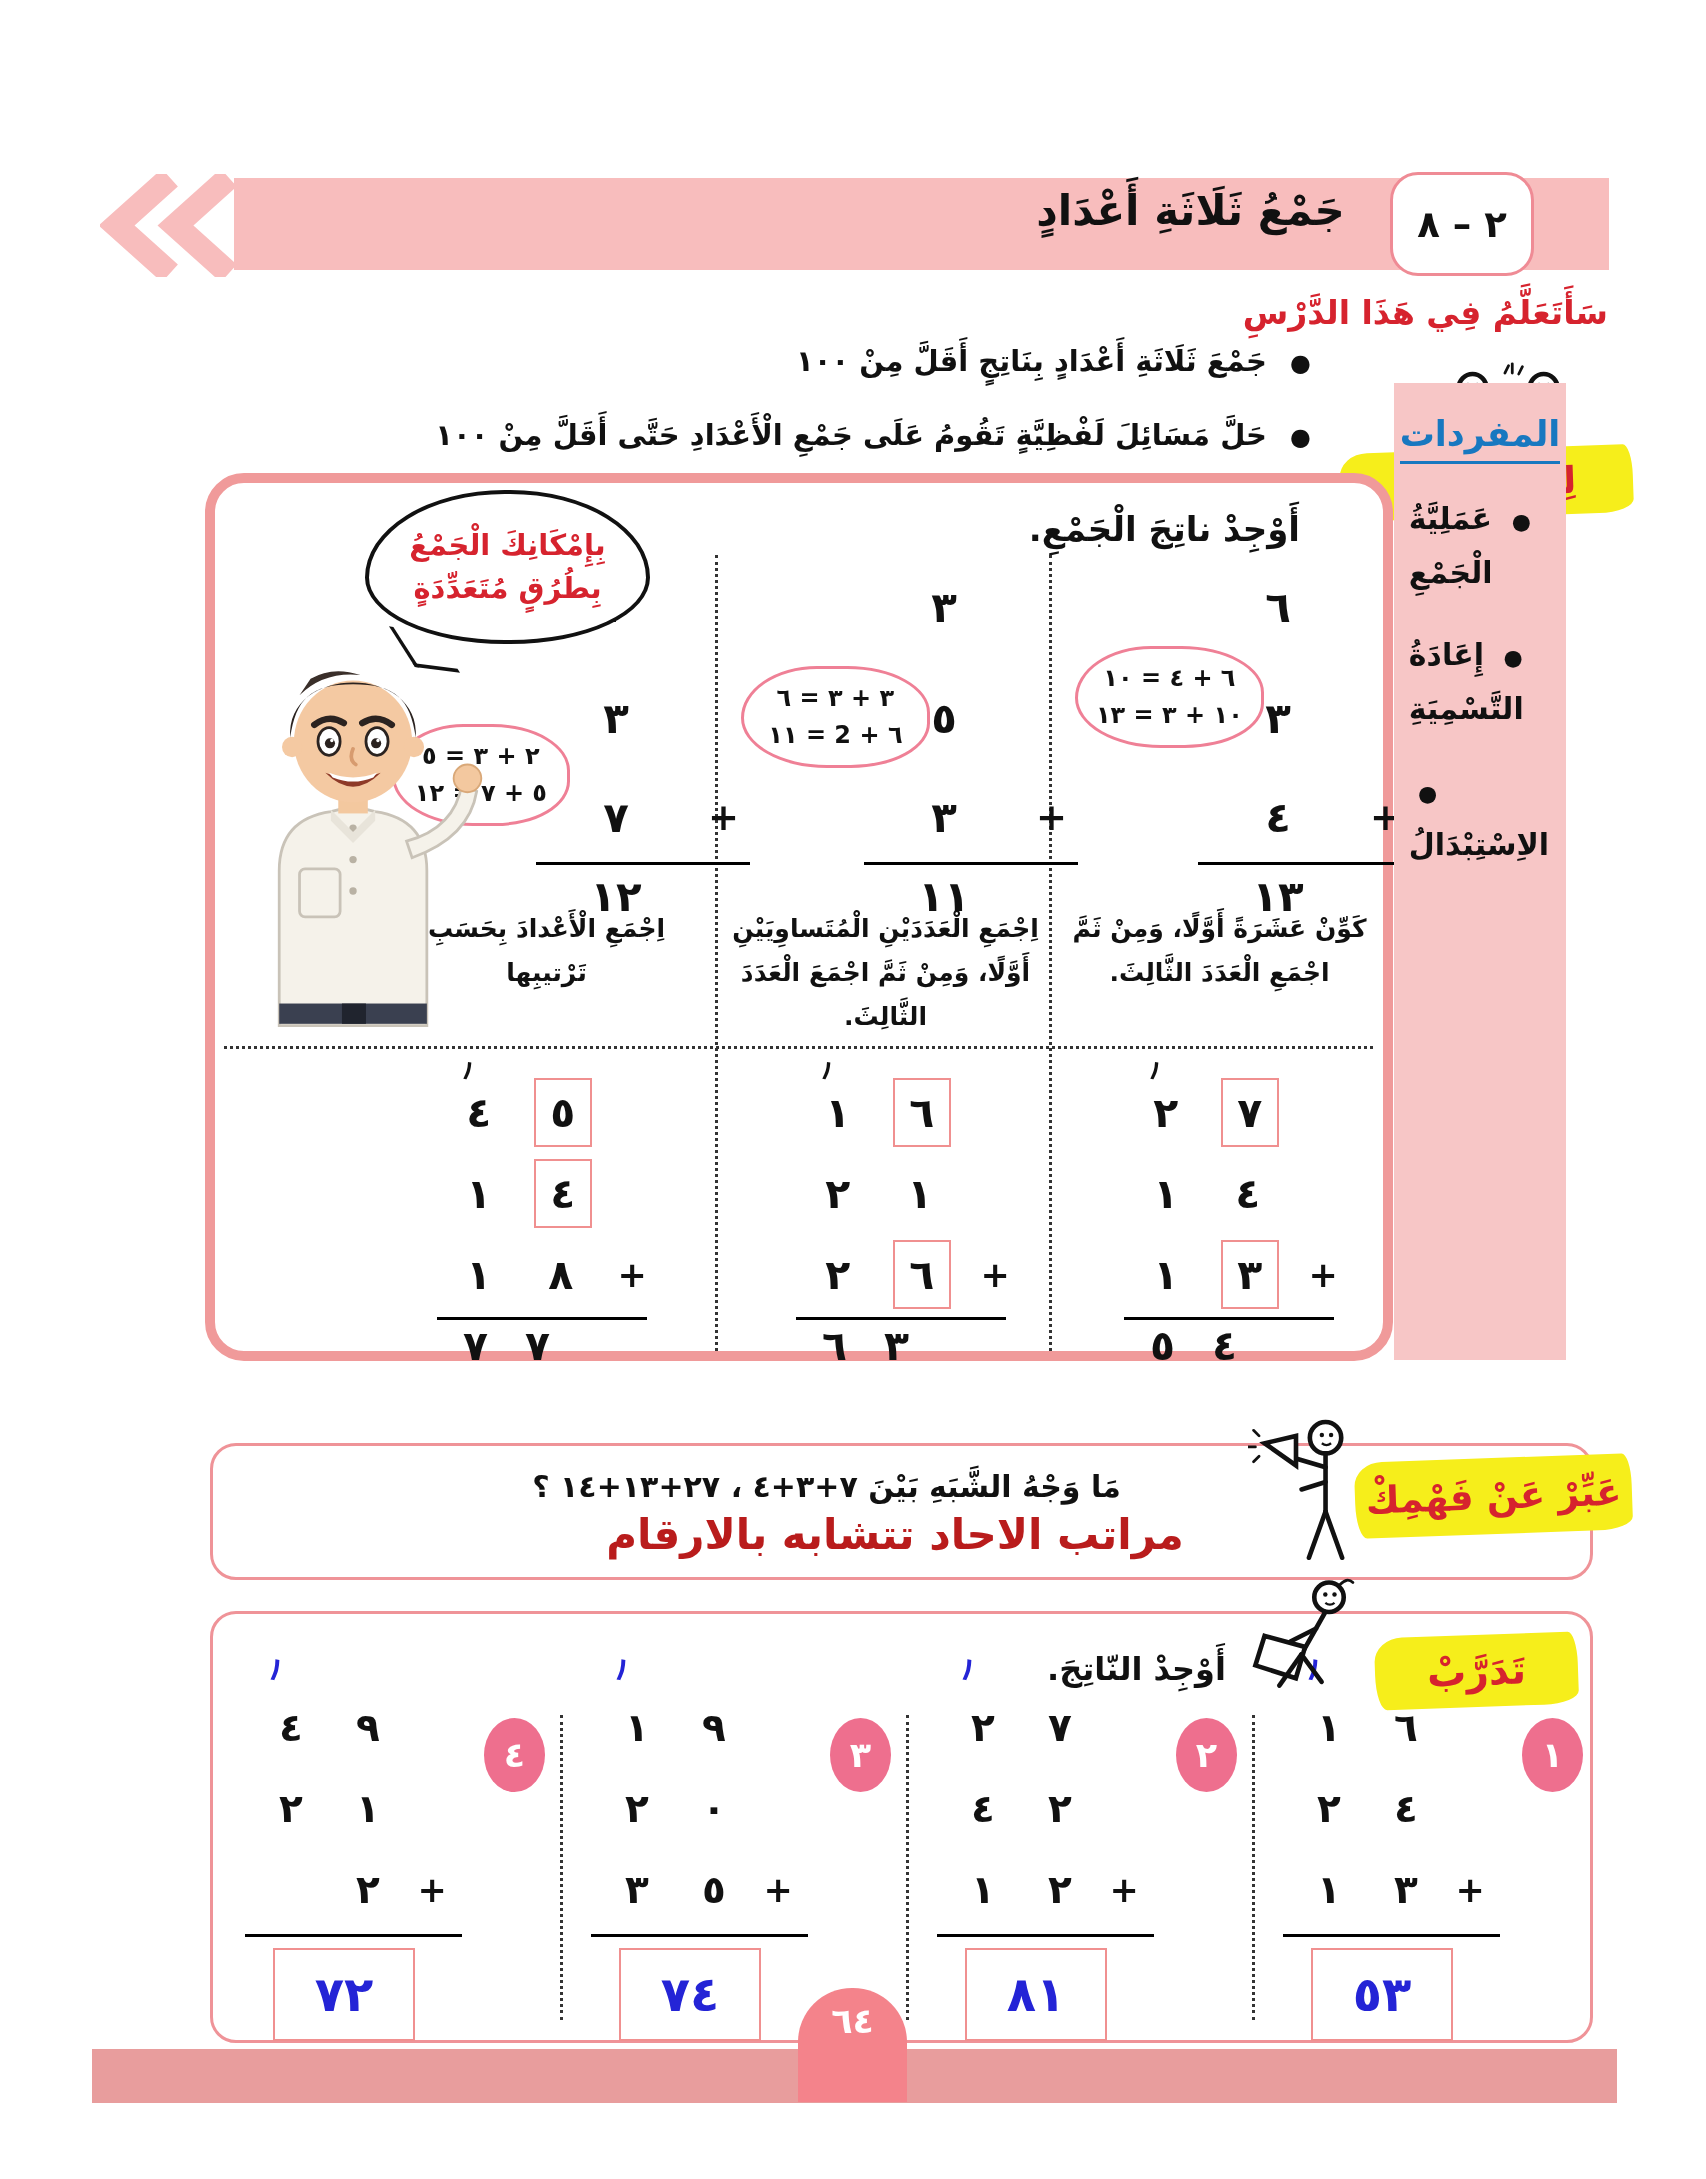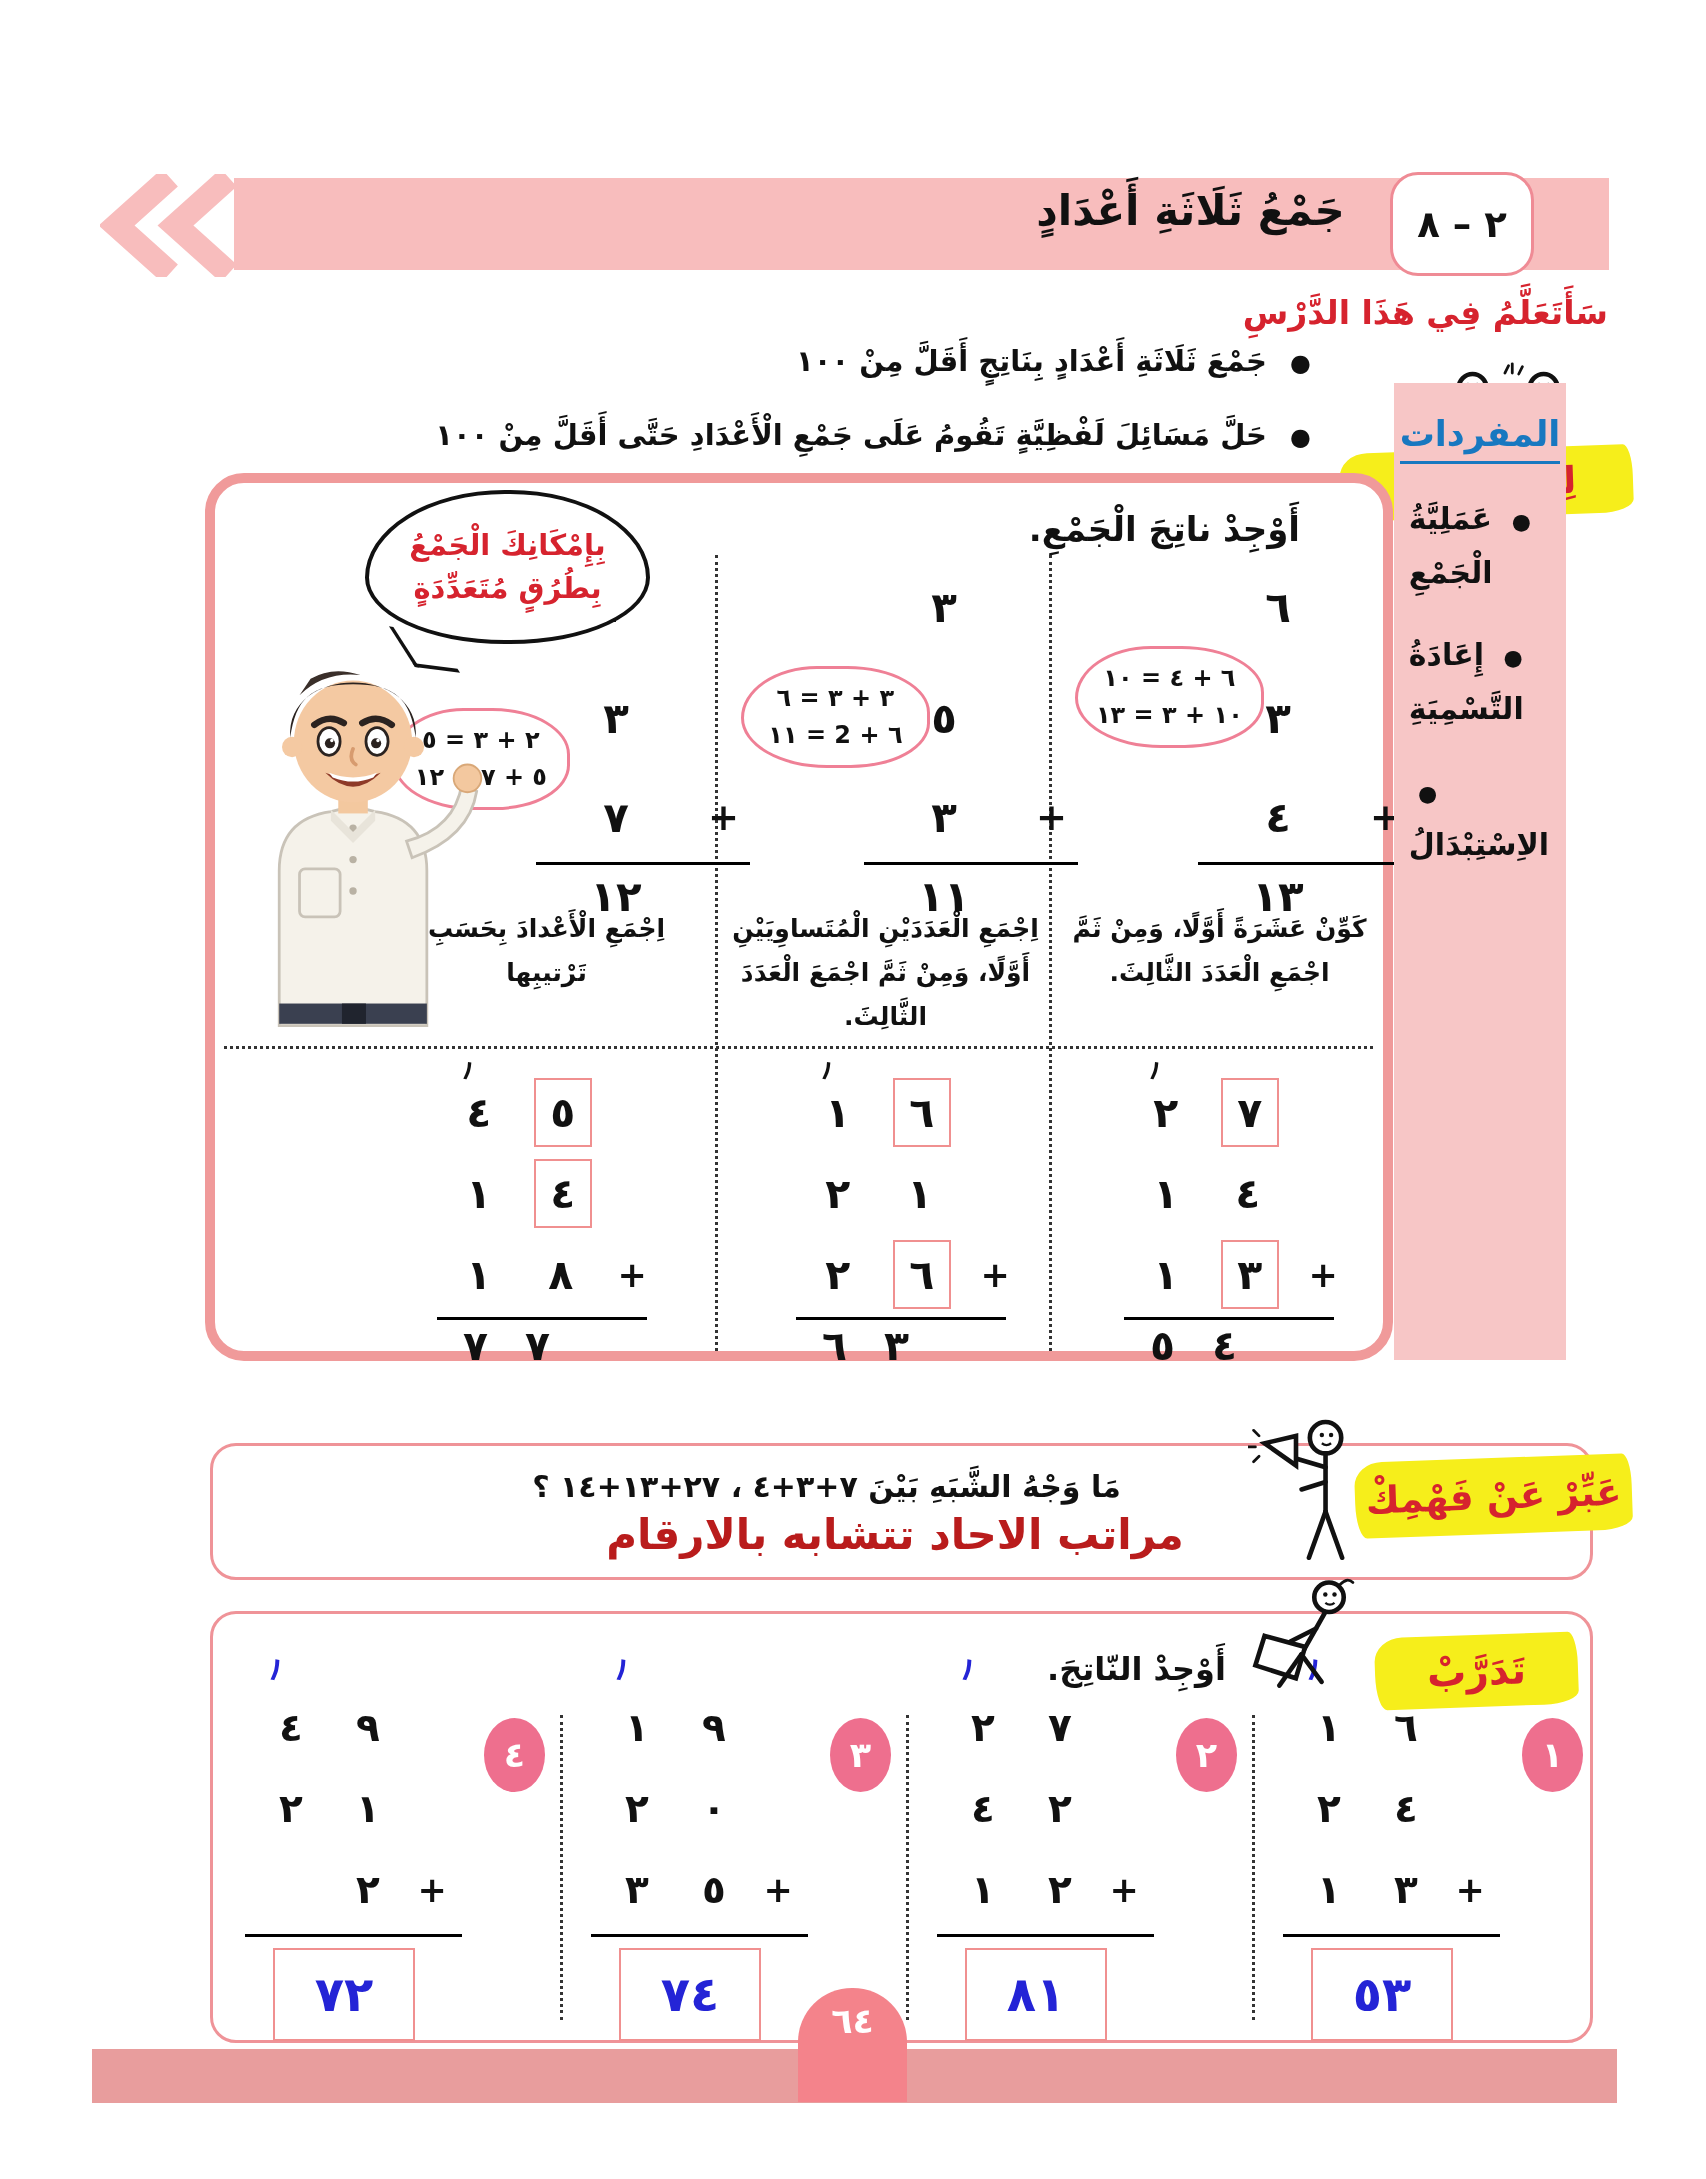--- a/index.html
+++ b/index.html
@@ -253,21 +253,21 @@
       <div class="stack">
         <div class="n1">٢</div>
         <div class="n2">٣</div>
         <div class="row3">
           <span>٧</span>
           <span class="plus">+</span>
         </div>
         <div class="sumline"></div>
         <div class="sumv">١٢</div>
       </div>
-      <div class="cloud" style="left:39px;top:156px;width:157px;text-align:center;">
+      <div class="cloud" style="left:39px;top:172px;width:157px;text-align:center;">
         <div>٢ + ٣ = ٥</div>
         <div>٥ + ٧ = ١٢</div>
       </div>
       <div class="note" style="width:295px;right:28px;">اِجْمَعِ الْأَعْدادَ بِحَسَبِ تَرْتيبِها</div>
     </div>
 
     <div class="abs vp" style="left:909px;">
       <div class="vcarry">١</div>
       <div class="vrow">
         <span class="d">٢</span>

